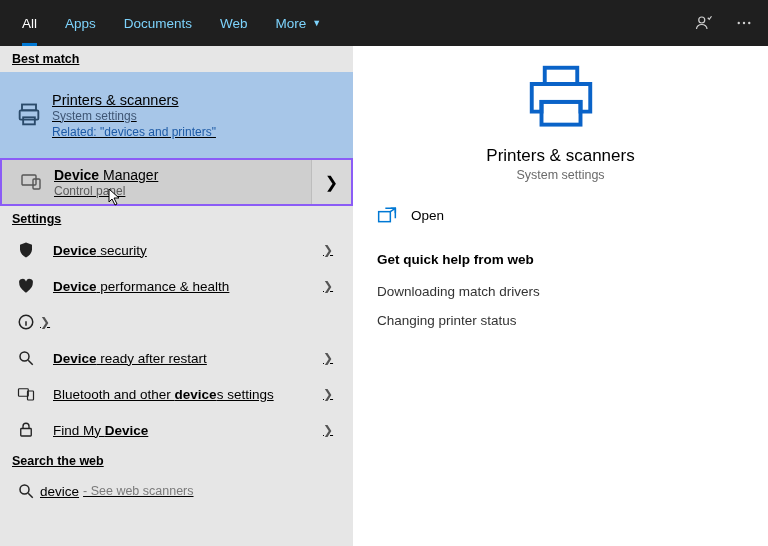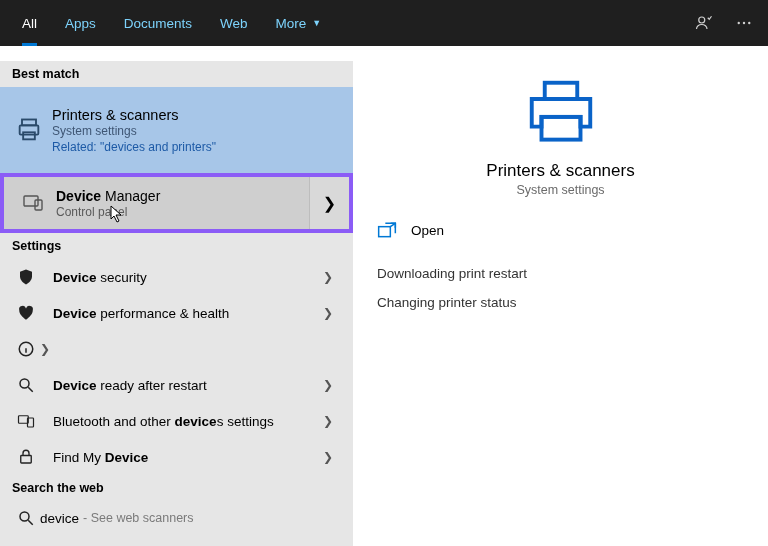--- a/index.html
+++ b/index.html
@@ -1,45 +1,45 @@
 <!DOCTYPE html>
 <html><head>
 <meta charset="utf-8">
 <style>
   * { box-sizing: border-box; margin: 0; padding: 0; font-family: "Segoe UI", Arial, sans-serif; }
   body { width: 768px; height: 546px; background: #fff; overflow: hidden; }
-  .root { width: 768px; height: 546px; display: flex; flex-direction: column; gap: 15px; }
+  .root { width: 768px; height: 546px; display: flex; flex-direction: column; }
 
   
   .topbar { background: #1f1f1f; height: 46px; display: flex; align-items: center; padding: 0 4px 0 8px; color: #d0d0d0; font-size: 13.5px; }
   .tab { padding: 0 14px; height: 46px; display: flex; align-items: center; cursor: pointer; gap: 6px; color: #7dd3fc; }
   .tab.active { color: #fff; position: relative; }
   .tab.active::after { content:""; position:absolute; left:14px; right:14px; bottom:0; height:3px; background:#0078d4; }
   .topbar .spacer { flex: 1; }
   .topicon { width: 40px; height:46px; display:flex; align-items:center; justify-content:center; color:#d0d0d0; }
 
   
   .body { flex:1; display:flex; }
-  .left { width: 353px; background: #e6e6e6; display:flex; flex-direction:column; overflow:hidden; }
+  .left { width: 353px; background: #e6e6e6; display:flex; flex-direction:column; overflow:hidden;text-decoration:underline; }
   .right { flex:1; background:#fff; padding: 10px 24px 0 24px; }
 
   .section-label { font-size: 12.5px; font-weight:600; padding: 6px 12px 6px 12px; color:#000; background:#e6e6e6; }
   .result { display:flex; align-items:center; padding:8px 12px; position:relative; }
   .result .ricon { width:34px; display:flex; justify-content:center; color:#3a3a3a; }
   .result .rtext { flex:1; padding-left:6px; }
   .result .title { font-size: 14px; color:#000; }
   .result .sub { font-size: 12px; color:#5a5a5a; margin-top:1px; }
   .result .rel { font-size: 12px; color:#3f6aa8; margin-top:2px; }
 
   .result.best { background:#a7c6e8; height:86px; }
   .result.best .title { font-weight:400; font-size:14.5px; }
   .result.best .sub { color:#3f5674; }
   .result.best .rel { color:#1d5aa6; }
 
-  .result.highlight-red { background:#cfcfcf; border:4px solid #8b5cf6; height:60px;}
+  .result.highlight-red { background:#cfcfcf; border:2px solid #8b5cf6; height:48px;}
   .result.highlight-red .chevbox { position:absolute; right:0; top:0; bottom:0; width:40px; background:#d9d9d9; display:flex; align-items:center; justify-content:center; border-left:1px solid #bdbdbd;}
   .cursor { position:absolute; left:106px; top:28px; font-size:14px; color:#000; pointer-events:none;}
 
   .row { display:flex; align-items:center; height:36px; padding:0 12px; cursor:pointer; }
   .row .ricon { width:28px; display:flex; justify-content:center; color:#222; }
   .row .label { flex:1; font-size:13.5px; color:#000; padding-left:4px;margin-left:9px;}
   .row .chev { width:18px; color:#555; font-size:12px;}
   .row strong { font-weight:600; }
 
   .search-row { display:flex; align-items:center; padding:8px 12px; }
@@ -238,17 +238,18 @@
           <svg width="20" height="18" viewBox="0 0 24 20" fill="none" stroke="#0078d4" stroke-width="1.8">
               <rect x="2" y="6" width="14" height="12"></rect>
               <path d="M10 2 H22 V14"></path>
               <path d="M16 6 L22 2" stroke-linecap="round"></path>
               <path d="M22 2 L17 2 M22 2 L22 7" stroke-linecap="round"></path>
             </svg>
         </div>
         <div class="alabel">Open</div>
       </div>
 
-      <div class="qh-item">Downloading print restart</div>
+      <div class="qh-head">Get quick help from web</div>
+      <div class="qh-item">Downloading match drivers</div>
       <div class="qh-item">Changing printer status</div>
     </div>
   </div>
 </div>
 
 </body></html>

